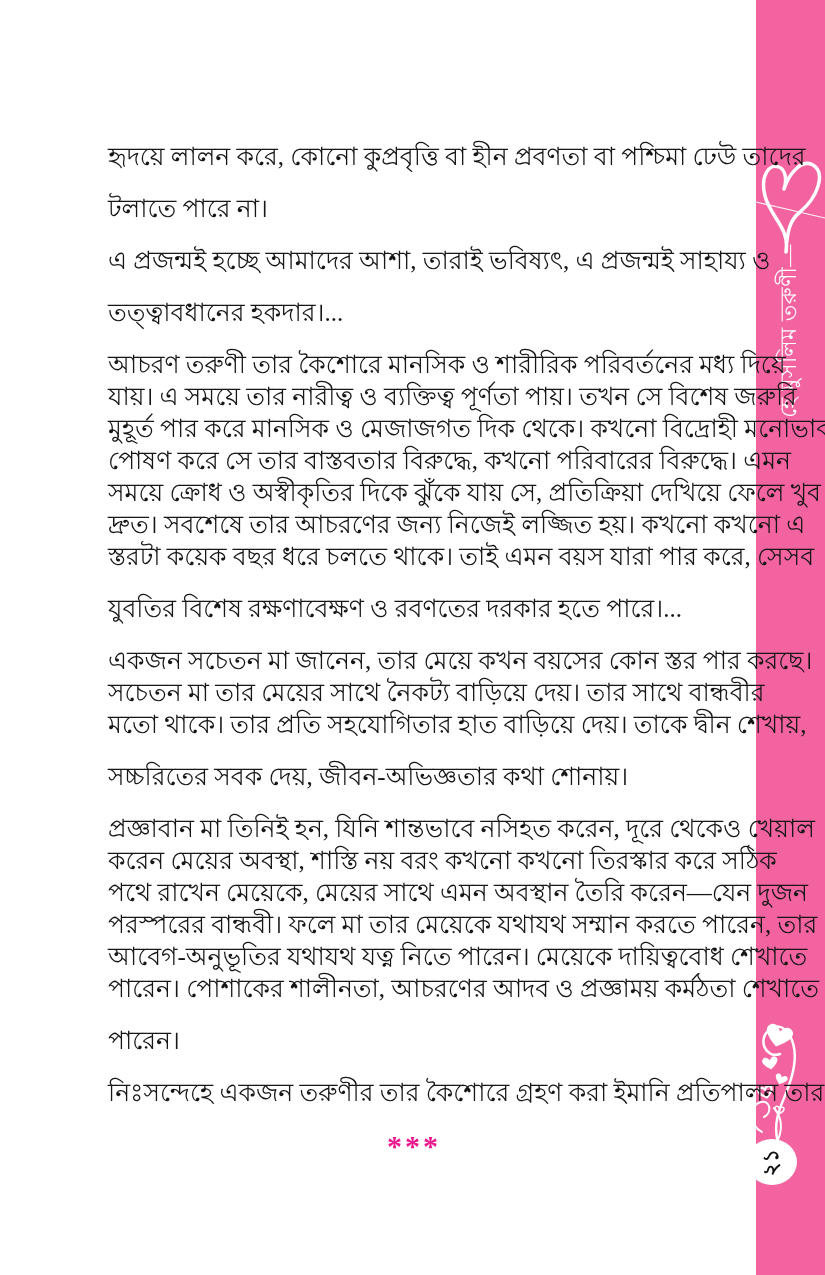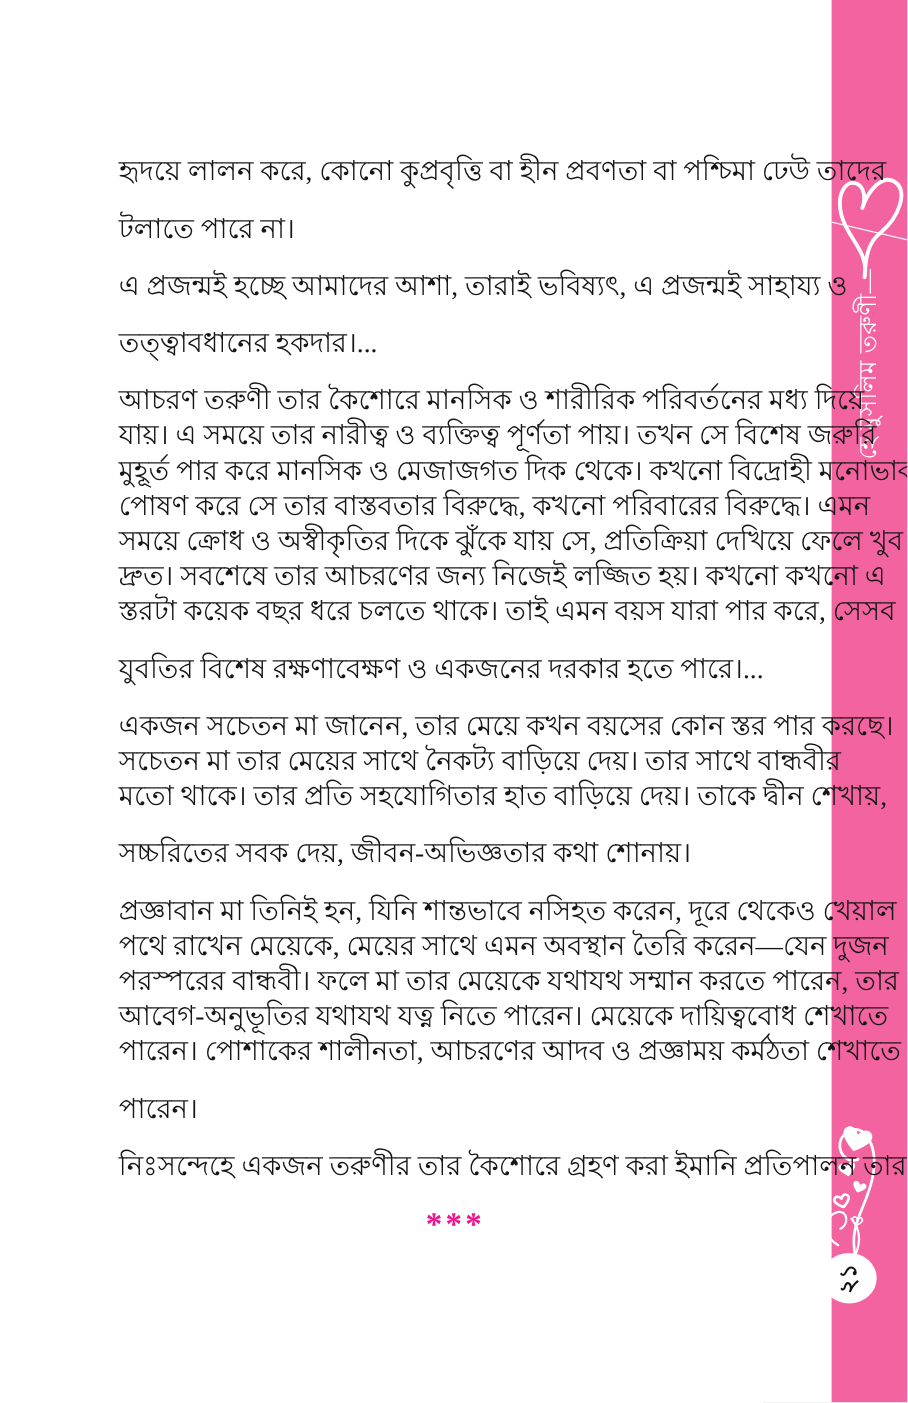--- a/index.html
+++ b/index.html
@@ -123,30 +123,31 @@
           <span class="line last">তত্ত্বাবধানের হকদার।...</span>
         </p>
         <p class="para">
           <span class="line">আচরণ তরুণী তার কৈশোরে মানসিক ও শারীরিক পরিবর্তনের মধ্য দিয়ে</span>
           <span class="line">যায়। এ সময়ে তার নারীত্ব ও ব্যক্তিত্ব পূর্ণতা পায়। তখন সে বিশেষ জরুরি</span>
           <span class="line">মুহূর্ত পার করে মানসিক ও মেজাজগত দিক থেকে। কখনো বিদ্রোহী মনোভাব</span>
           <span class="line">পোষণ করে সে তার বাস্তবতার বিরুদ্ধে, কখনো পরিবারের বিরুদ্ধে। এমন</span>
           <span class="line">সময়ে ক্রোধ ও অস্বীকৃতির দিকে ঝুঁকে যায় সে, প্রতিক্রিয়া দেখিয়ে ফেলে খুব</span>
           <span class="line">দ্রুত। সবশেষে তার আচরণের জন্য নিজেই লজ্জিত হয়। কখনো কখনো এ</span>
           <span class="line">স্তরটা কয়েক বছর ধরে চলতে থাকে। তাই এমন বয়স যারা পার করে, সেসব</span>
-          <span class="line last">যুবতির বিশেষ রক্ষণাবেক্ষণ ও একজনের দরকার হতে পারে।...</span>
+          <span class="line last">যুবতির বিশেষ রক্ষণাবেক্ষণ ও রবণতের দরকার হতে পারে।...</span>
         </p>
         <p class="para">
           <span class="line">একজন সচেতন মা জানেন, তার মেয়ে কখন বয়সের কোন স্তর পার করছে।</span>
           <span class="line">সচেতন মা তার মেয়ের সাথে নৈকট্য বাড়িয়ে দেয়। তার সাথে বান্ধবীর</span>
           <span class="line">মতো থাকে। তার প্রতি সহযোগিতার হাত বাড়িয়ে দেয়। তাকে দ্বীন শেখায়,</span>
           <span class="line last">সচ্চরিতের সবক দেয়, জীবন-অভিজ্ঞতার কথা শোনায়।</span>
         </p>
         <p class="para">
           <span class="line">প্রজ্ঞাবান মা তিনিই হন, যিনি শান্তভাবে নসিহত করেন, দূরে থেকেও খেয়াল</span>
+          <span class="line">করেন মেয়ের অবস্থা, শাস্তি নয় বরং কখনো কখনো তিরস্কার করে সঠিক</span>
           <span class="line">পথে রাখেন মেয়েকে, মেয়ের সাথে এমন অবস্থান তৈরি করেন—যেন দুজন</span>
           <span class="line">পরস্পরের বান্ধবী। ফলে মা তার মেয়েকে যথাযথ সম্মান করতে পারেন, তার</span>
           <span class="line">আবেগ-অনুভূতির যথাযথ যত্ন নিতে পারেন। মেয়েকে দায়িত্ববোধ শেখাতে</span>
           <span class="line">পারেন। পোশাকের শালীনতা, আচরণের আদব ও প্রজ্ঞাময় কর্মঠতা শেখাতে</span>
           <span class="line last">পারেন।</span>
         </p>
         <p class="para">
           <span class="line">নিঃসন্দেহে একজন তরুণীর তার কৈশোরে গ্রহণ করা ইমানি প্রতিপালন তার</span>
         </p>
       </div>

